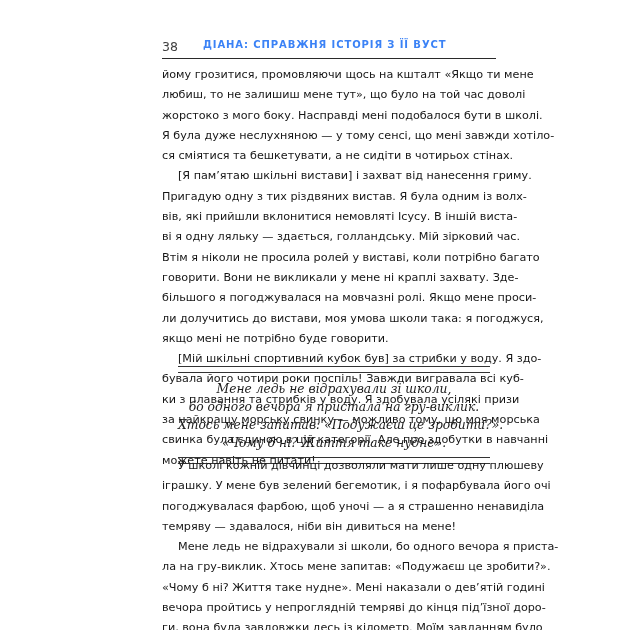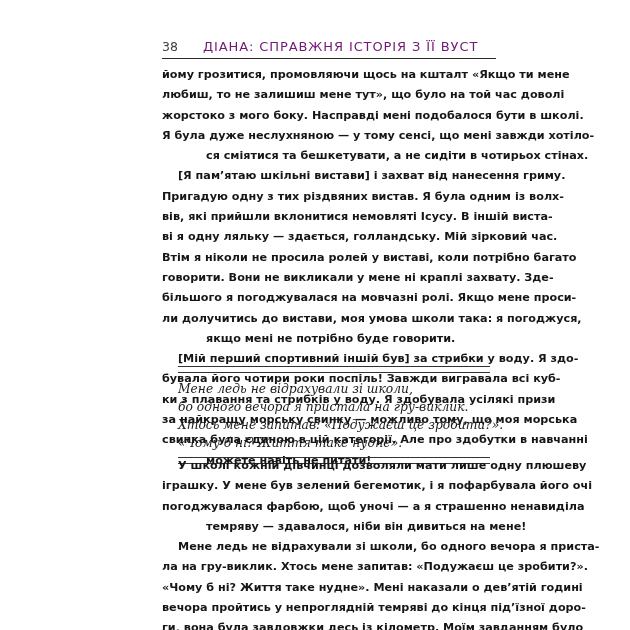--- a/index.html
+++ b/index.html
@@ -1,28 +1,28 @@
 <!DOCTYPE html>
 <html><head>
 <meta charset="utf-8">
 <style>
   html, body { margin:0; padding:0; background:#ffffff; }
   body { width:630px; height:630px; position:relative; overflow:hidden; }
   .page { position:absolute; left:162px; top:36px; width:334px; }
   .header { position:relative; height:22px; border-bottom:1.2px solid #2a2a2a; }
   .page-num { position:absolute; left:0; top:3px; font-family:"DejaVu Sans", sans-serif; font-size:12.5px; color:#404040; }
-  .running-title { position:absolute; left:41px; top:3px; font-family:"DejaVu Sans", sans-serif; font-size:13px; letter-spacing:0.9px; color:#701a75; white-space:nowrap; }
+  .running-title { position:absolute; left:41px; top:3px; font-family:"DejaVu Sans", sans-serif; font-size:10px; letter-spacing:0.9px; color:#3b82f6; white-space:nowrap;font-weight:bold; }
   .body-text { margin-top:6px; font-family:"DejaVu Sans", sans-serif; font-size:11.2px; line-height:20.3px; color:#1a1a1a; font-weight:bold; -webkit-text-stroke:0; }
   .line { display:block; text-align:justify; text-align-last:justify; white-space:nowrap; overflow:visible; height:20.3px; }
-  .line.last { text-align-last:left;margin-left:44px; }
+  .line.last { text-align-last:left; }
   .line.indent { padding-left:16px; }
-  .b { font-weight:bold; color:#161616; }
+  .b { font-weight:normal; color:#161616; }
   .quote-box { position:absolute; left:16px; width:312px; top:330px; }
   .dbl { height:5px; border-top:1.3px solid #333; border-bottom:1.3px solid #333; }
-  .quote-lines { padding:7px 0 5px 0; font-family:"DejaVu Serif", serif; font-style:italic; font-size:12.3px; line-height:18px; color:#1a1a1a; text-align:left; }
+  .quote-lines { padding:7px 0 5px 0; font-family:"DejaVu Serif", serif; font-style:italic; font-size:12.3px; line-height:18px; color:#1a1a1a; text-align:center; }
   .quote-lines div { white-space:nowrap; }
   .sec2 { position:absolute; left:0; top:414px; width:334px; }
 </style>
 </head>
 <body>
 
 <div class="page">
   <div class="header">
     <span class="page-num">38</span>
     <span class="running-title">ДІАНА: СПРАВЖНЯ ІСТОРІЯ З ЇЇ ВУСТ</span>
@@ -36,21 +36,21 @@
       <span class="line b last">ся сміятися та бешкетувати, а не сидіти в чотирьох стінах.</span>
       <span class="line b indent">[Я пам’ятаю шкільні вистави] і захват від нанесення гриму.</span>
       <span class="line b">Пригадую одну з тих різдвяних вистав. Я була одним із волх-</span>
       <span class="line b">вів, які прийшли вклонитися немовляті Ісусу. В іншій виста-</span>
       <span class="line b">ві я одну ляльку — здається, голландську. Мій зірковий час.</span>
       <span class="line b">Втім я ніколи не просила ролей у виставі, коли потрібно багато</span>
       <span class="line b">говорити. Вони не викликали у мене ні краплі захвату. Зде-</span>
       <span class="line b">більшого я погоджувалася на мовчазні ролі. Якщо мене проси-</span>
       <span class="line b">ли долучитись до вистави, моя умова школи така: я погоджуся,</span>
       <span class="line b last">якщо мені не потрібно буде говорити.</span>
-      <span class="line b indent">[Мій перший спортивний іншій був] за стрибки у воду. Я здо-</span>
+      <span class="line b indent">[Мій шкільні спортивний кубок був] за стрибки у воду. Я здо-</span>
       <span class="line b">бувала його чотири роки поспіль! Завжди вигравала всі куб-</span>
       <span class="line b">ки з плавання та стрибків у воду. Я здобувала усілякі призи</span>
       <span class="line b">за найкращу морську свинку — можливо тому, що моя морська</span>
       <span class="line b">свинка була єдиною в цій категорії. Але про здобутки в навчанні</span>
       <span class="line b last">можете навіть не питати!</span>
     </div>
 
   <div class="quote-box">
     <div class="dbl"></div>
     <div class="quote-lines">

